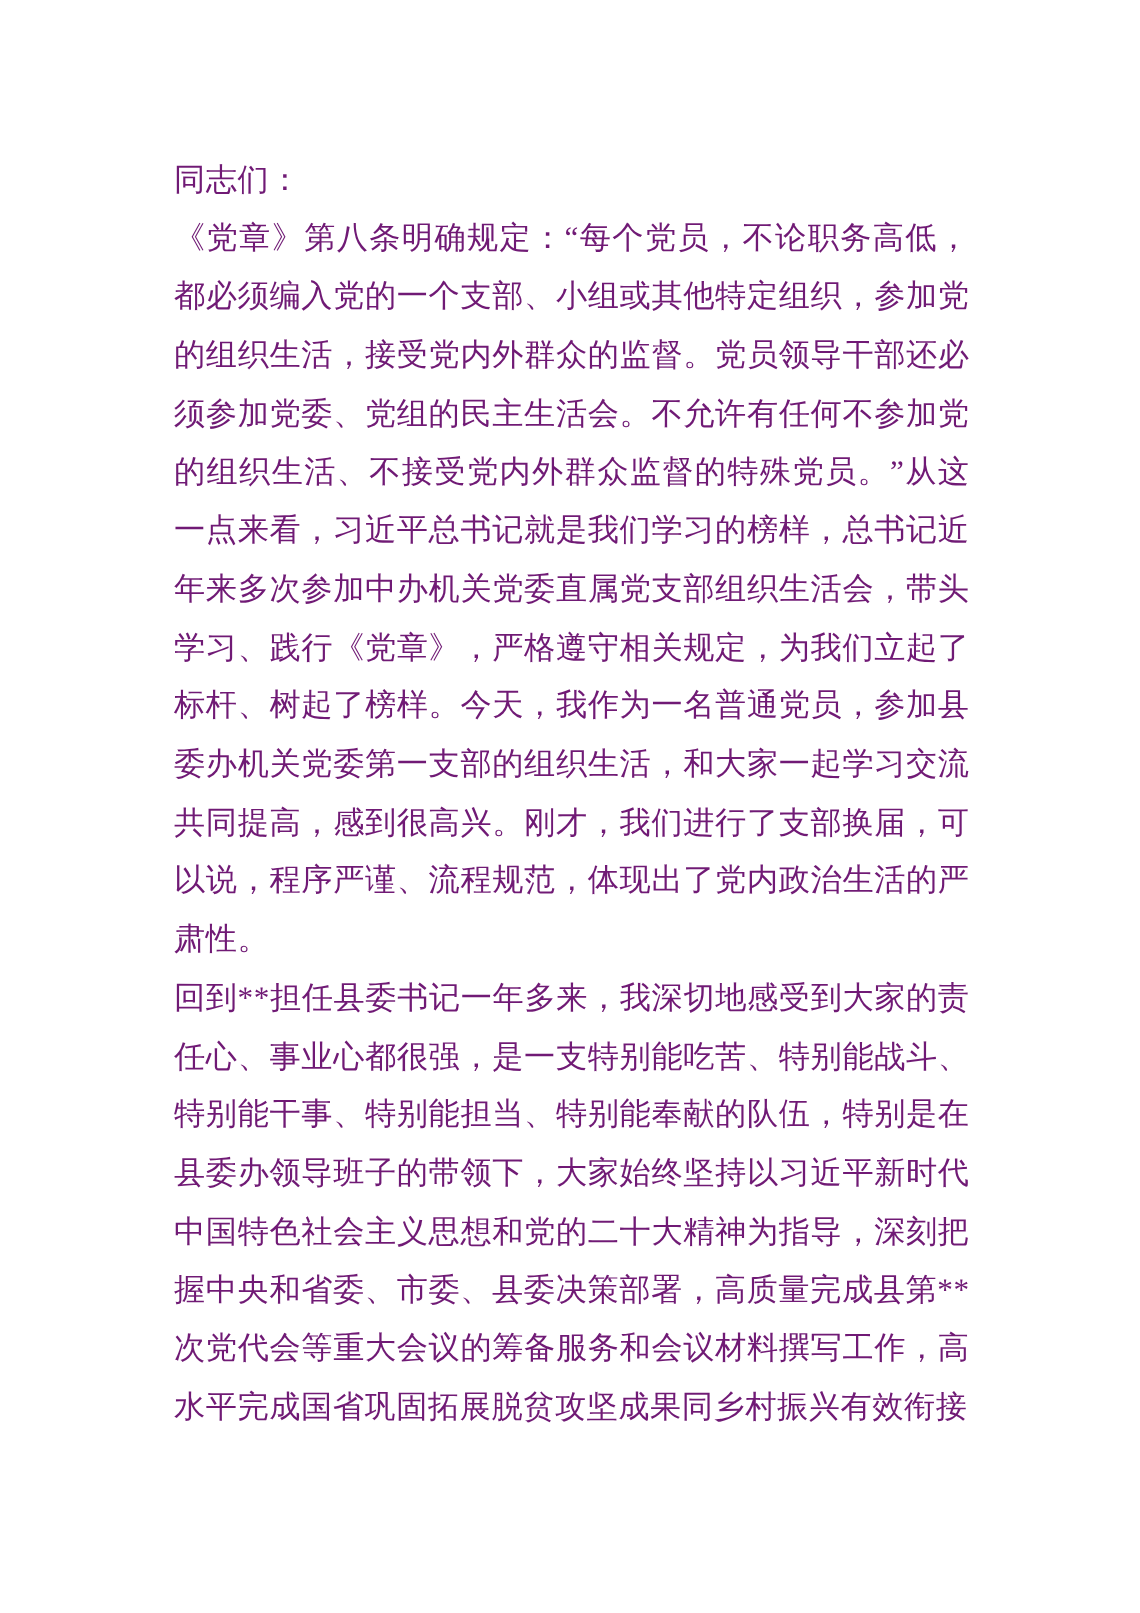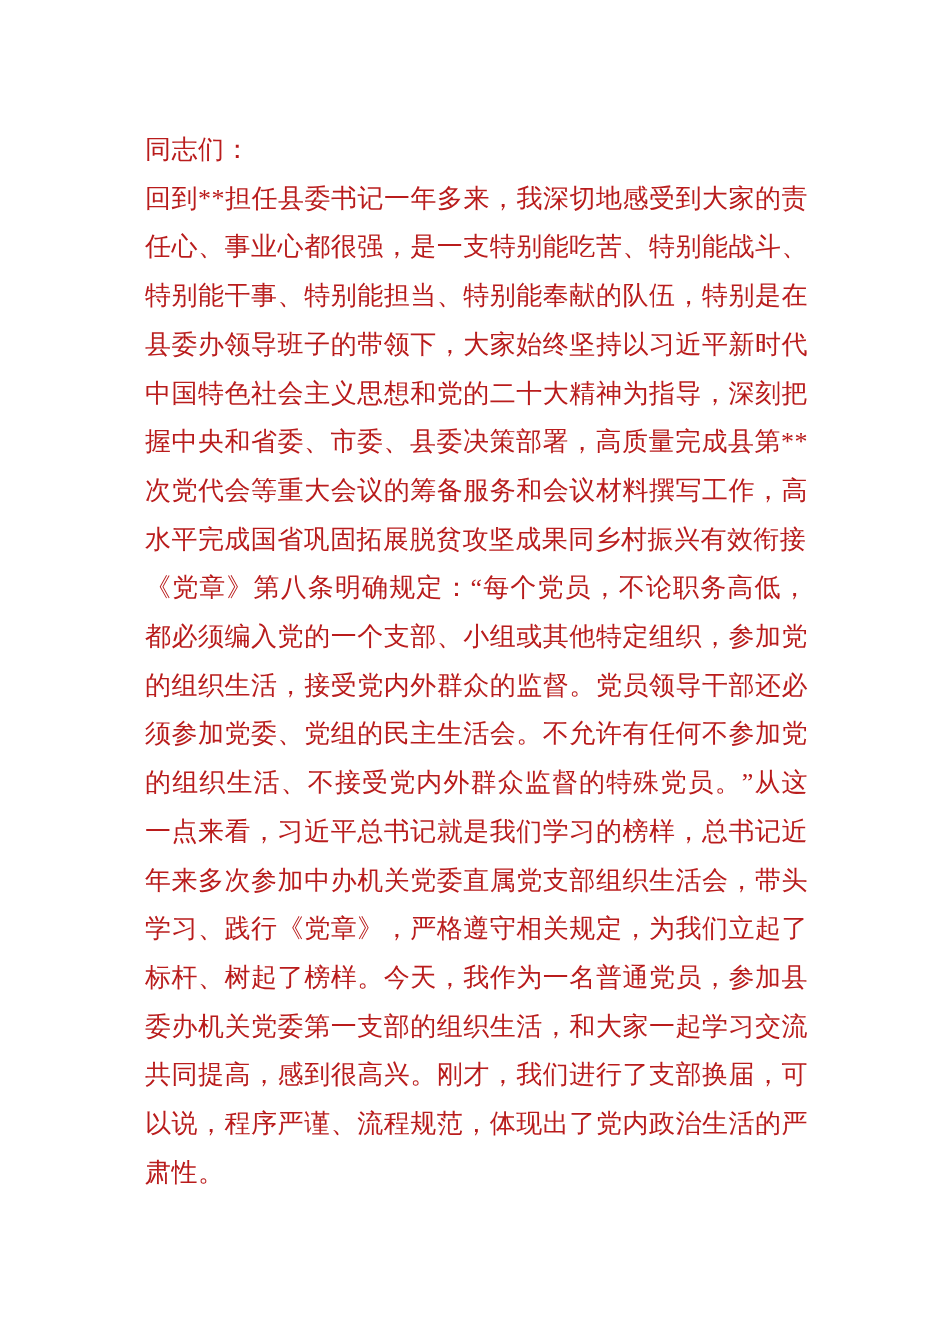--- a/index.html
+++ b/index.html
@@ -31,18 +31,18 @@
     margin: 0;
     padding: 0;
     word-break: break-all;
     overflow-wrap: anywhere;
   }
 </style>
 </head>
 <body>
 
 <div class="page" style="background: rgb(255, 255, 255);">
-  <div class="content" style="color: #b91c1c;">
+  <div class="content" style="color: #701a75;">
     <p class="para">同志们：</p>
+    <p class="para">《党章》第八条明确规定：“每个党员，不论职务高低，都必须编入党的一个支部、小组或其他特定组织，参加党的组织生活，接受党内外群众的监督。党员领导干部还必须参加党委、党组的民主生活会。不允许有任何不参加党的组织生活、不接受党内外群众监督的特殊党员。”从这一点来看，习近平总书记就是我们学习的榜样，总书记近年来多次参加中办机关党委直属党支部组织生活会，带头学习、践行《党章》，严格遵守相关规定，为我们立起了标杆、树起了榜样。今天，我作为一名普通党员，参加县委办机关党委第一支部的组织生活，和大家一起学习交流共同提高，感到很高兴。刚才，我们进行了支部换届，可以说，程序严谨、流程规范，体现出了党内政治生活的严肃性。</p>
     <p class="para">回到**担任县委书记一年多来，我深切地感受到大家的责任心、事业心都很强，是一支特别能吃苦、特别能战斗、特别能干事、特别能担当、特别能奉献的队伍，特别是在县委办领导班子的带领下，大家始终坚持以习近平新时代中国特色社会主义思想和党的二十大精神为指导，深刻把握中央和省委、市委、县委决策部署，高质量完成县第**次党代会等重大会议的筹备服务和会议材料撰写工作，高水平完成国省巩固拓展脱贫攻坚成果同乡村振兴有效衔接</p>
-    <p class="para">《党章》第八条明确规定：“每个党员，不论职务高低，都必须编入党的一个支部、小组或其他特定组织，参加党的组织生活，接受党内外群众的监督。党员领导干部还必须参加党委、党组的民主生活会。不允许有任何不参加党的组织生活、不接受党内外群众监督的特殊党员。”从这一点来看，习近平总书记就是我们学习的榜样，总书记近年来多次参加中办机关党委直属党支部组织生活会，带头学习、践行《党章》，严格遵守相关规定，为我们立起了标杆、树起了榜样。今天，我作为一名普通党员，参加县委办机关党委第一支部的组织生活，和大家一起学习交流共同提高，感到很高兴。刚才，我们进行了支部换届，可以说，程序严谨、流程规范，体现出了党内政治生活的严肃性。</p>
   </div>
 </div>
 
 </body></html>

